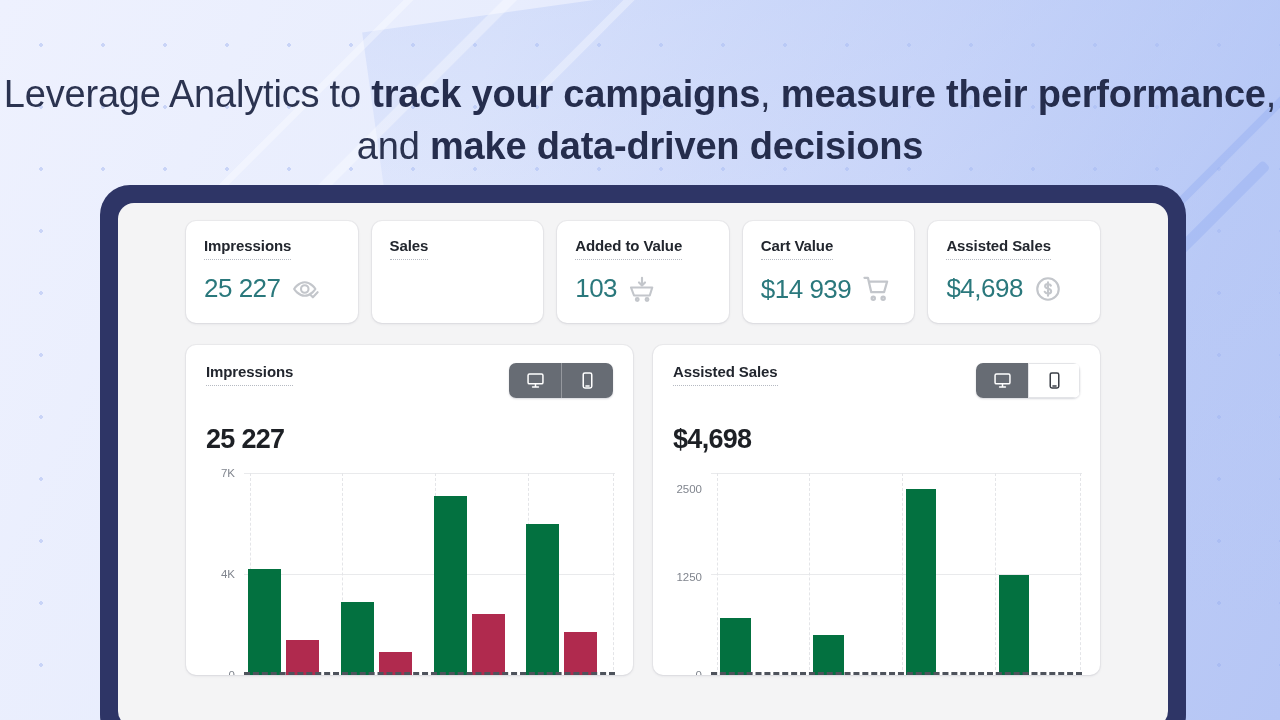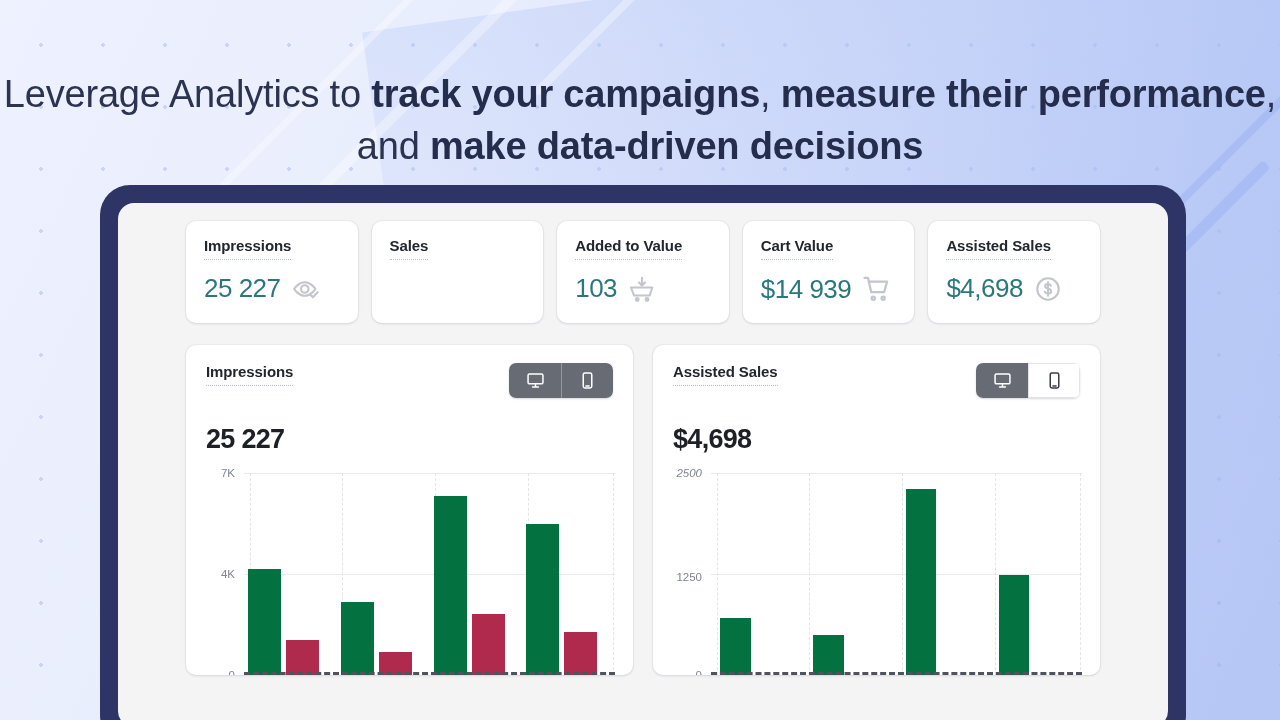--- a/index.html
+++ b/index.html
@@ -304,21 +304,21 @@
            </div>
          </div>
        </div>
        <div class="panel-total">$4,698</div>
        <div class="chart">
          <div class="chart-plot">
               <div class="ylabel" style="top: 202px;">0</div>
               <div class="gridline" style="top: 101px;"></div>
               <div class="ylabel" style="top: 104px;">1250</div>
               <div class="gridline" style="top: 0px;"></div>
-              <div class="ylabel" style="top: 0px; font-style: italic;">2500</div>
+              <div class="ylabel" style="top: 16px;">2500</div>
               <div class="vgrid" style="left: 1.5%;"></div>
               <div class="vgrid" style="left: 26.5%;"></div>
               <div class="vgrid" style="left: 51.5%;"></div>
               <div class="vgrid" style="left: 76.5%;"></div>
               <div class="vgrid" style="left: calc(100% - 2px);"></div>
               <div class="bar" title="Desktop Feb 5: 700" style="left: 2.5%; width: 8.25%; height: 56.56px; background: rgb(3, 113, 64);"></div>
               <div class="bar" title="Desktop Feb 12: 500" style="left: 27.5%; width: 8.25%; height: 40.4px; background: rgb(3, 113, 64);"></div>
               <div class="bar" title="Desktop Feb 19: 2300" style="left: 52.5%; width: 8.25%; height: 185.84px; background: rgb(3, 113, 64);"></div>
               <div class="bar" title="Desktop Feb 26: 1240" style="left: 77.5%; width: 8.25%; height: 100.192px; background: rgb(3, 113, 64);"></div>
               <div class="baseline"></div>

